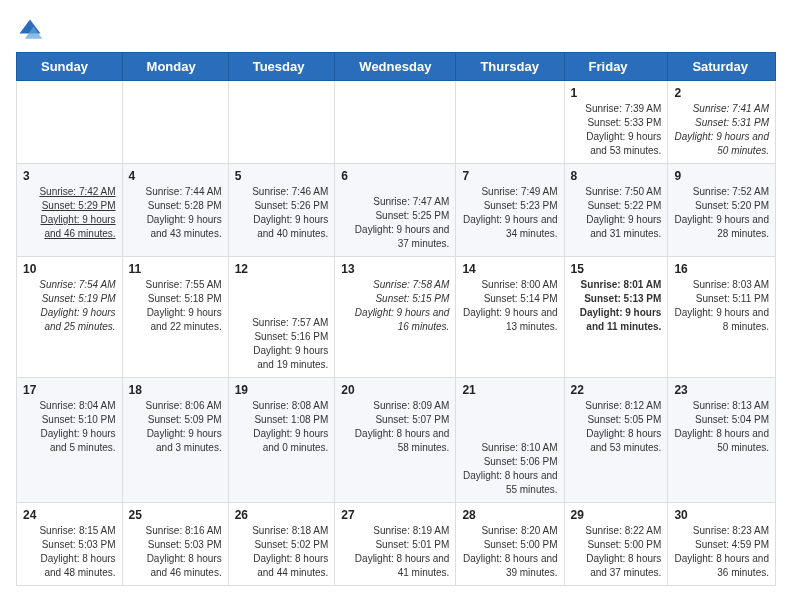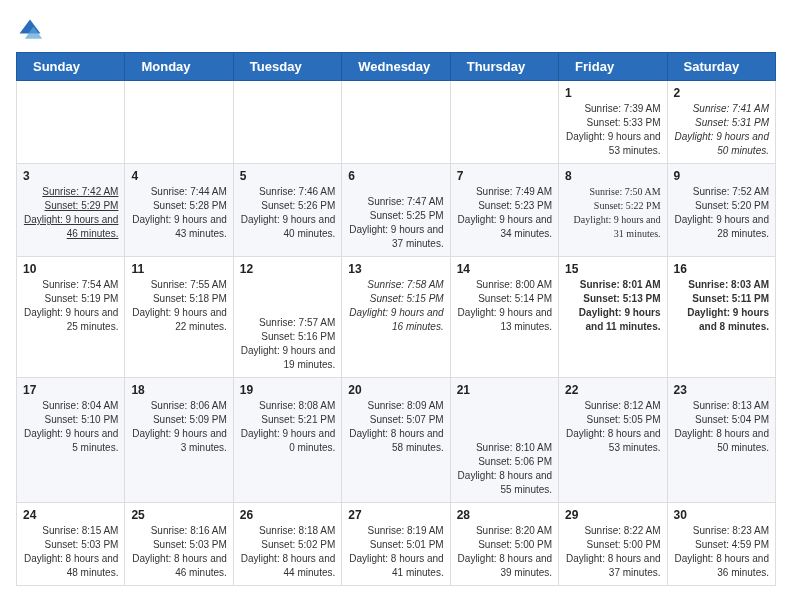--- a/index.html
+++ b/index.html
@@ -47,21 +47,21 @@
     .calendar {
       width: 100%;
       border-collapse: collapse;
       border: 1px solid #ccc;
     }
     .calendar th {
       background-color: #2a6ebb;
       color: #fff;
       font-size: 13px;
       font-weight: bold;
-      padding: 6px 16px;
+      padding: 6px 24px;
       text-align: left;
       border: 1px solid #1e5a9e;
     }
     .calendar td {
       vertical-align: top;
       padding: 5px 6px;
       font-size: 10.5px;
       color: #222;
       border: 1px solid #ddd;
       width: calc(100% / 7);
@@ -164,35 +164,35 @@
 Daylight: 9 hours and 37 minutes.</div>
         </td>
         <td>
           <div class="day-number">7</div>
           <div class="day-info" style="white-space: pre-line;">Sunrise: 7:49 AM
 Sunset: 5:23 PM
 Daylight: 9 hours and 34 minutes.</div>
         </td>
         <td>
           <div class="day-number">8</div>
-          <div class="day-info" style="white-space: pre-line; font-family: Liberation Serif, serif;">Sunrise: 7:50 AM
+          <div class="day-info" style="white-space: pre-line;">Sunrise: 7:50 AM
 Sunset: 5:22 PM
 Daylight: 9 hours and 31 minutes.</div>
         </td>
         <td>
           <div class="day-number">9</div>
           <div class="day-info" style="white-space: pre-line;">Sunrise: 7:52 AM
 Sunset: 5:20 PM
 Daylight: 9 hours and 28 minutes.</div>
         </td>
       </tr>
       <tr>
         <td>
           <div class="day-number">10</div>
-          <div class="day-info" style="white-space: pre-line;">Sunrise: 7:54 AM
+          <div class="day-info" style="white-space: pre-line; font-style: italic;">Sunrise: 7:54 AM
 Sunset: 5:19 PM
 Daylight: 9 hours and 25 minutes.</div>
         </td>
         <td>
           <div class="day-number">11</div>
           <div class="day-info" style="white-space: pre-line;">Sunrise: 7:55 AM
 Sunset: 5:18 PM
 Daylight: 9 hours and 22 minutes.</div>
         </td>
         <td>
@@ -214,42 +214,42 @@
 Daylight: 9 hours and 13 minutes.</div>
         </td>
         <td>
           <div class="day-number">15</div>
           <div class="day-info" style="white-space: pre-line; font-weight: bold;">Sunrise: 8:01 AM
 Sunset: 5:13 PM
 Daylight: 9 hours and 11 minutes.</div>
         </td>
         <td>
           <div class="day-number">16</div>
-          <div class="day-info" style="white-space: pre-line; font-weight: bold;">Sunrise: 8:03 AM
+          <div class="day-info" style="white-space: pre-line;">Sunrise: 8:03 AM
 Sunset: 5:11 PM
 Daylight: 9 hours and 8 minutes.</div>
         </td>
       </tr>
       <tr>
         <td>
           <div class="day-number">17</div>
           <div class="day-info" style="white-space: pre-line;">Sunrise: 8:04 AM
 Sunset: 5:10 PM
 Daylight: 9 hours and 5 minutes.</div>
         </td>
         <td>
           <div class="day-number">18</div>
           <div class="day-info" style="white-space: pre-line;">Sunrise: 8:06 AM
 Sunset: 5:09 PM
 Daylight: 9 hours and 3 minutes.</div>
         </td>
         <td>
           <div class="day-number">19</div>
           <div class="day-info" style="white-space: pre-line;">Sunrise: 8:08 AM
-Sunset: 5:21 PM
+Sunset: 1:08 PM
 Daylight: 9 hours and 0 minutes.</div>
         </td>
         <td>
           <div class="day-number">20</div>
           <div class="day-info" style="white-space: pre-line;">Sunrise: 8:09 AM
 Sunset: 5:07 PM
 Daylight: 8 hours and 58 minutes.</div>
         </td>
         <td>
           <div class="day-number">21</div>

